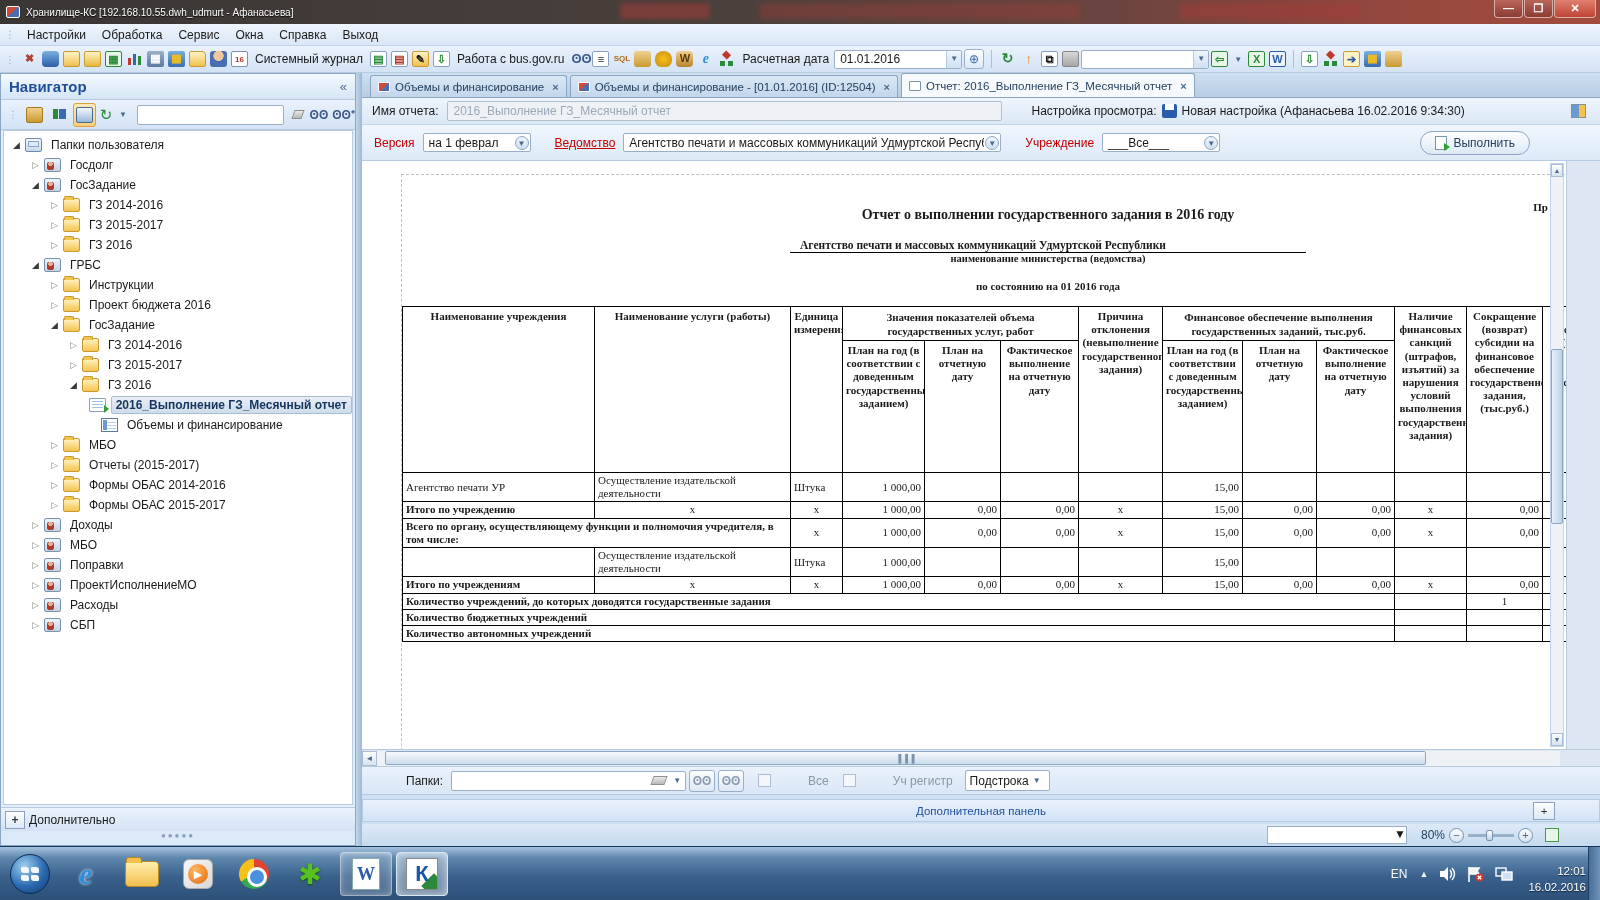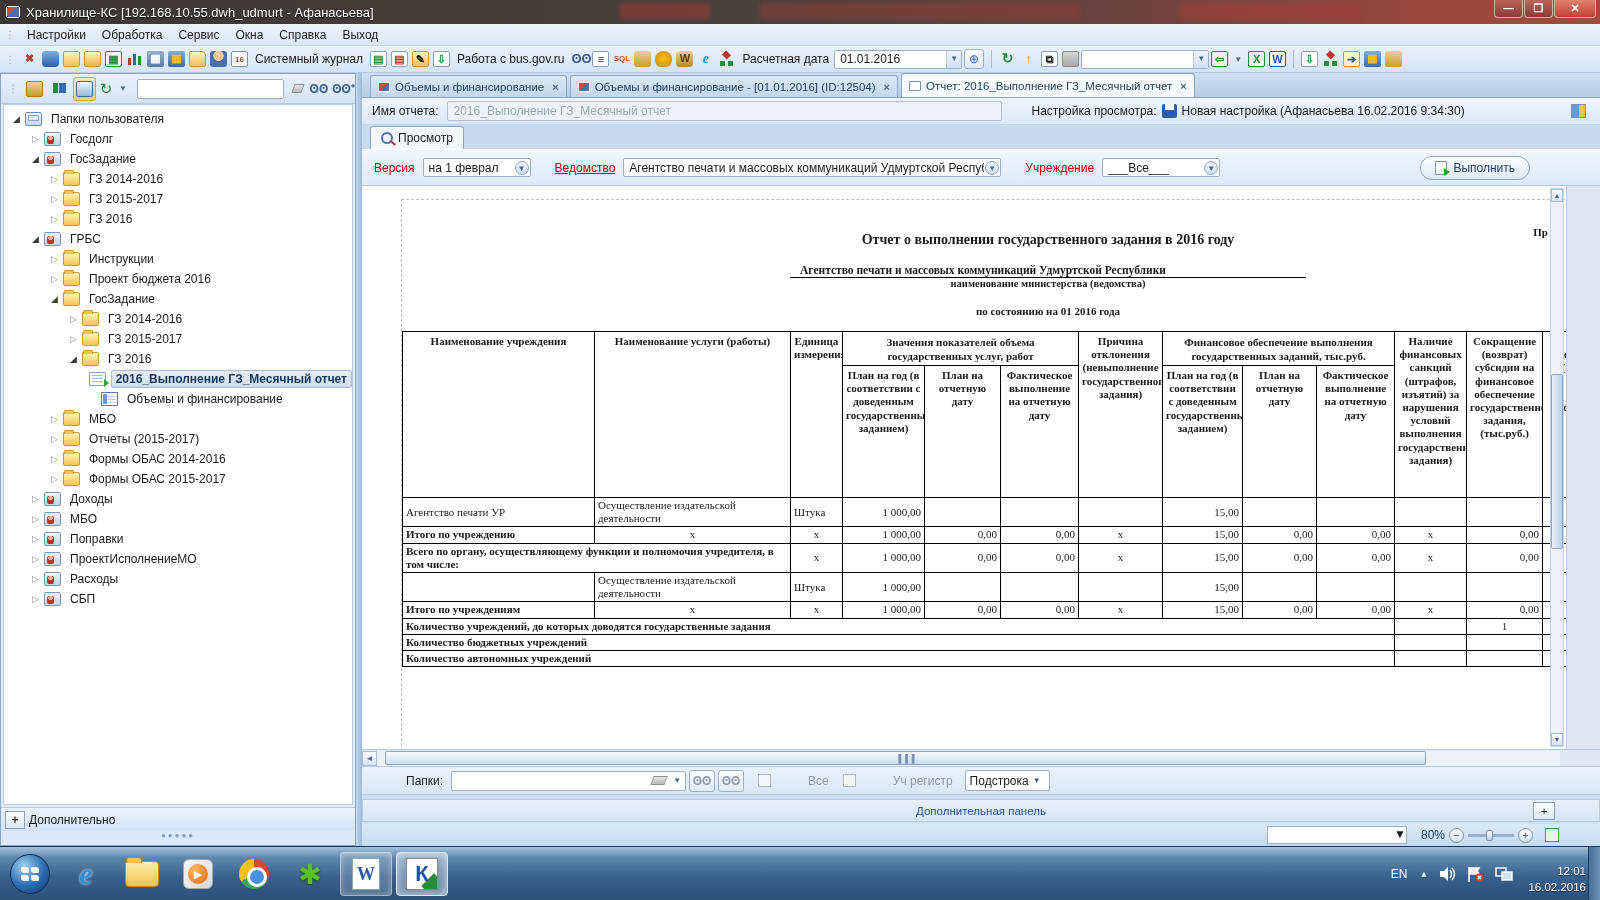--- a/index.html
+++ b/index.html
@@ -2,21 +2,21 @@
 <html><head>
 <meta charset="utf-8">
 <style>
   *{box-sizing:border-box;margin:0;padding:0;}
   html,body{width:1600px;height:900px;overflow:hidden;}
   body{font-family:"Liberation Sans",sans-serif;font-size:12px;background:#cfe0f2;color:#1a1a1a;}
 
   
   .titlebar{height:24px;background:linear-gradient(90deg,#3a3634,#4a403c 45%,#6b4440 70%,#96483d 88%,#a34a3e);display:flex;align-items:center;color:#fff;position:relative;}
   .titlebar .appico{width:14px;height:12px;margin:0 6px 0 6px;background:linear-gradient(135deg,#d04a3a 50%,#4a6fb0 50%);border:1px solid #fff;border-radius:2px;}
-  .titlebar .ttext{font-size:13px;text-shadow:0 1px 1px #000;text-align:right;}
+  .titlebar .ttext{font-size:10px;text-shadow:0 1px 1px #000;text-align:right;}
   .blurpatch{position:absolute;top:3px;height:16px;border-radius:2px;background:rgba(160,60,55,.55);filter:blur(2px);}
   .winbtns{position:absolute;right:4px;top:0;display:flex;height:20px;}
   .winbtn{width:29px;height:18px;margin-left:1px;border:1px solid #d8b0a8;border-top:none;border-radius:0 0 4px 4px;background:linear-gradient(#b9655a,#8c3c34);color:#fff;font-size:11px;line-height:16px;text-align:center;font-weight:bold;}
   .winbtn.close{background:linear-gradient(#e08070,#c04433);width:42px;}
 
   
   .menubar{height:22px;background:linear-gradient(#eef5fd,#d9e7f7);display:flex;align-items:center;border-bottom:1px solid #c2d4e8;}
   .grip{color:#9ab0c8;font-size:10px;margin:0 5px;letter-spacing:-1px;}
   .menubar .mitem{padding:2px 8px;}
   .toolbar{height:27px;background:linear-gradient(#eaf2fc,#d3e3f5);display:flex;align-items:center;border-bottom:1px solid #b7cbe0;white-space:nowrap;}
@@ -246,20 +246,24 @@
       <i style="position:absolute;right:2px;bottom:1px;width:5px;height:5px;background:#2a8a3a;"></i>
     </span>
   <span class="tico" style="background:#fff3c4;border:1px solid #c89a30;color:#2a5caa;">➔</span>
   <span class="tico" style="background:linear-gradient(#7ab0e0,#3a6ab0);color:#f6c018;">▦</span>
   <span class="tico" style="background:linear-gradient(#f0d090,#c89a30);border-radius:2px;"></span>
 </div>
 
 <div class="main">
 
   <div class="nav">
+    <div class="navhead">
+      <span class="navtitle">Навигатор</span>
+      <span class="navcollapse">«</span>
+    </div>
     <div class="navtools">
       <span class="grip">⋮</span>
       <span class="navbtn">
           <span class="tico" style="background:linear-gradient(#f0d090,#c89a30);border:1px solid #a8781a;"></span>
         </span>
       <span class="navbtn">
           <span class="tico">
             <i style="position:absolute;left:2px;top:2px;width:5px;height:10px;background:#2a8a3a;"></i>
             <i style="position:absolute;right:2px;top:2px;width:7px;height:10px;background:#3a6ab0;"></i>
           </span>
@@ -432,26 +436,20 @@
 
     <div class="namerow">
       <span style="margin-right:8px;">Имя отчета:</span>
       <span class="dimput" style="width:555px;">2016_Выполнение ГЗ_Месячный отчет</span>
       <span style="margin-left:30px;">Настройка просмотра:</span>
       <span class="saveico"></span>
       <span>Новая настройка (Афанасьева 16.02.2016 9:34:30)</span>
       <span class="gridico"></span>
     </div>
 
-    <div class="viewtabrow">
-      <div class="viewtab">
-        <span class="magico"></span>
-        <span>Просмотр</span>
-      </div>
-    </div>
 
     <div class="paramsrow">
       <span class="req">Версия</span>
       <span class="combo" style="width:108px;">
         <span class="cval" style="flex:1;">на 1 феврал</span>
         <span class="cbtn" style="border-radius:50%;border:1px solid #8aa6c4;margin:1px;height:14px;width:14px;line-height:13px;">▼</span>
       </span>
       <span class="req" style="margin-left:24px;text-decoration:underline;">Ведомство</span>
       <span class="combo" style="width:378px;">
         <span class="cval" style="flex:1;">Агентство печати и массовых коммуникаций Удмуртской Республик</span>

